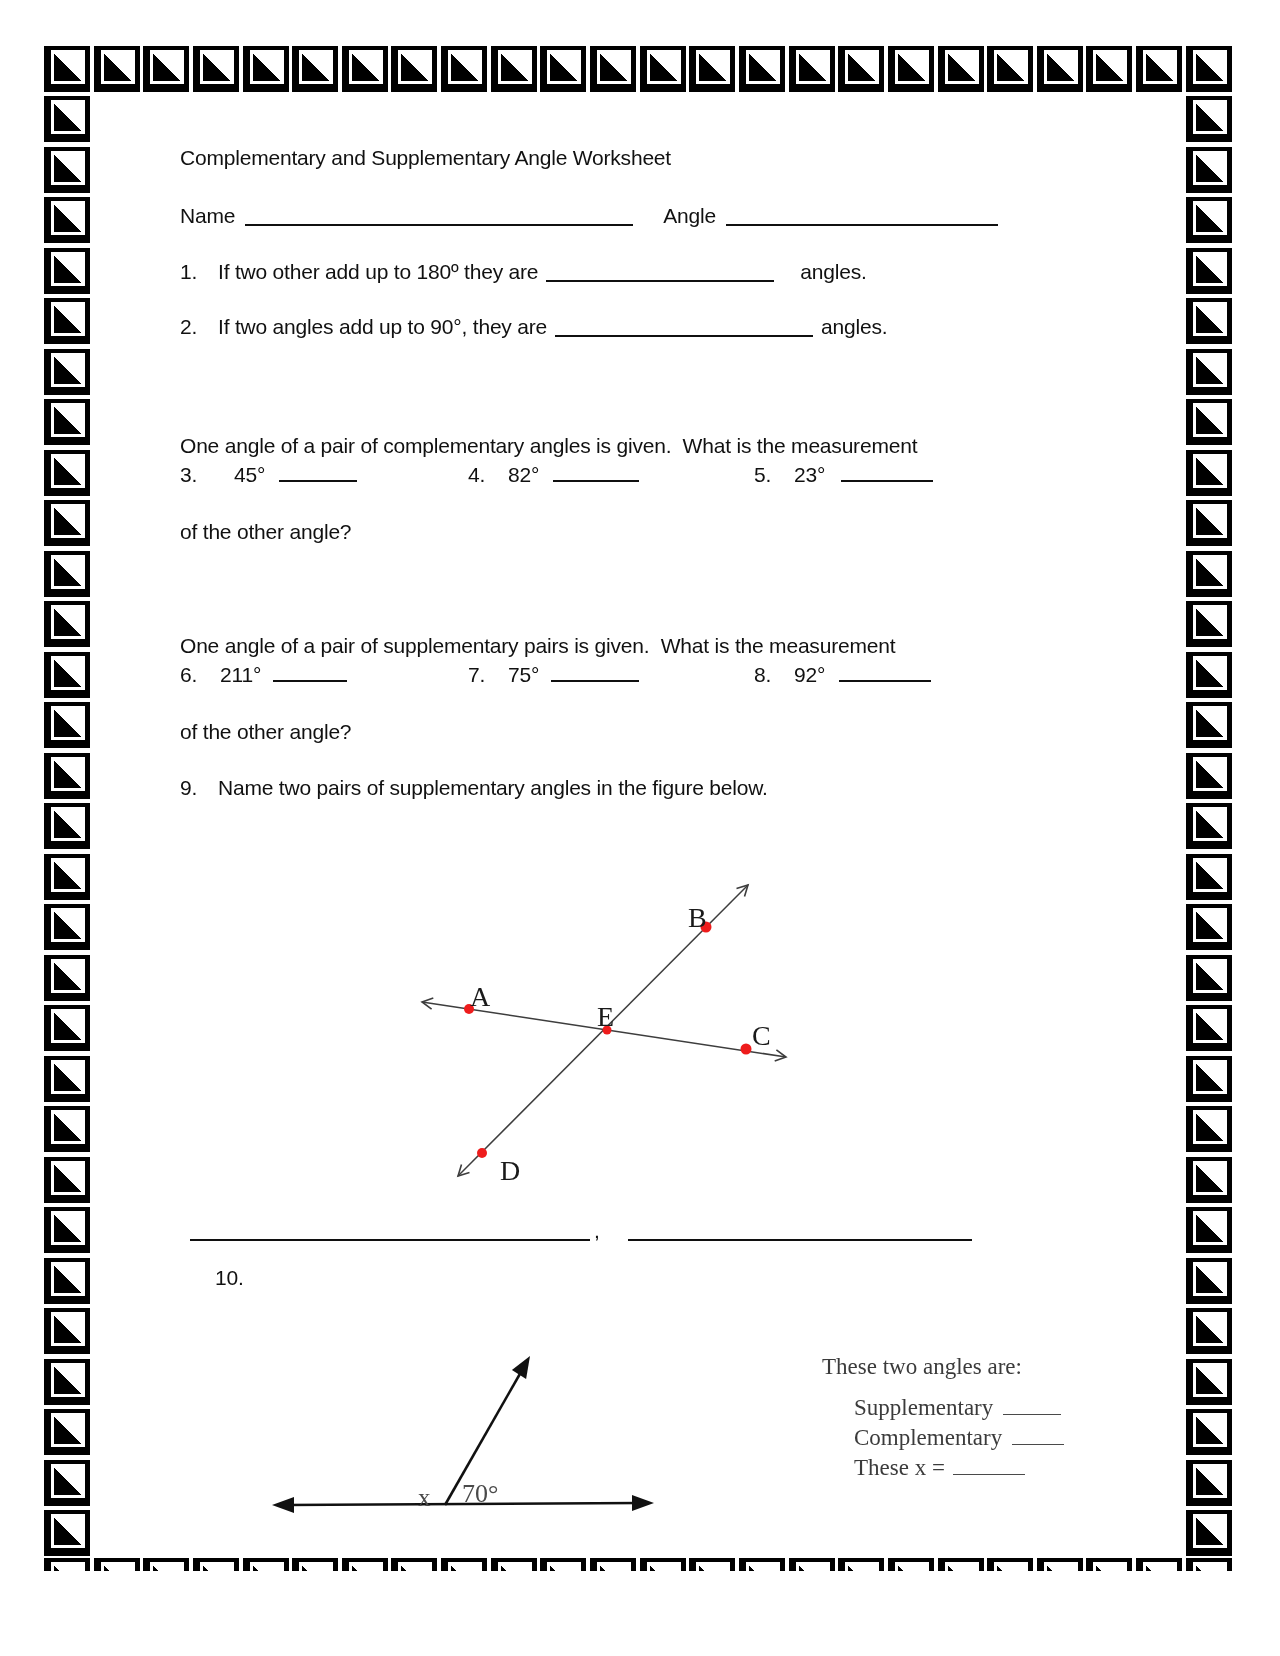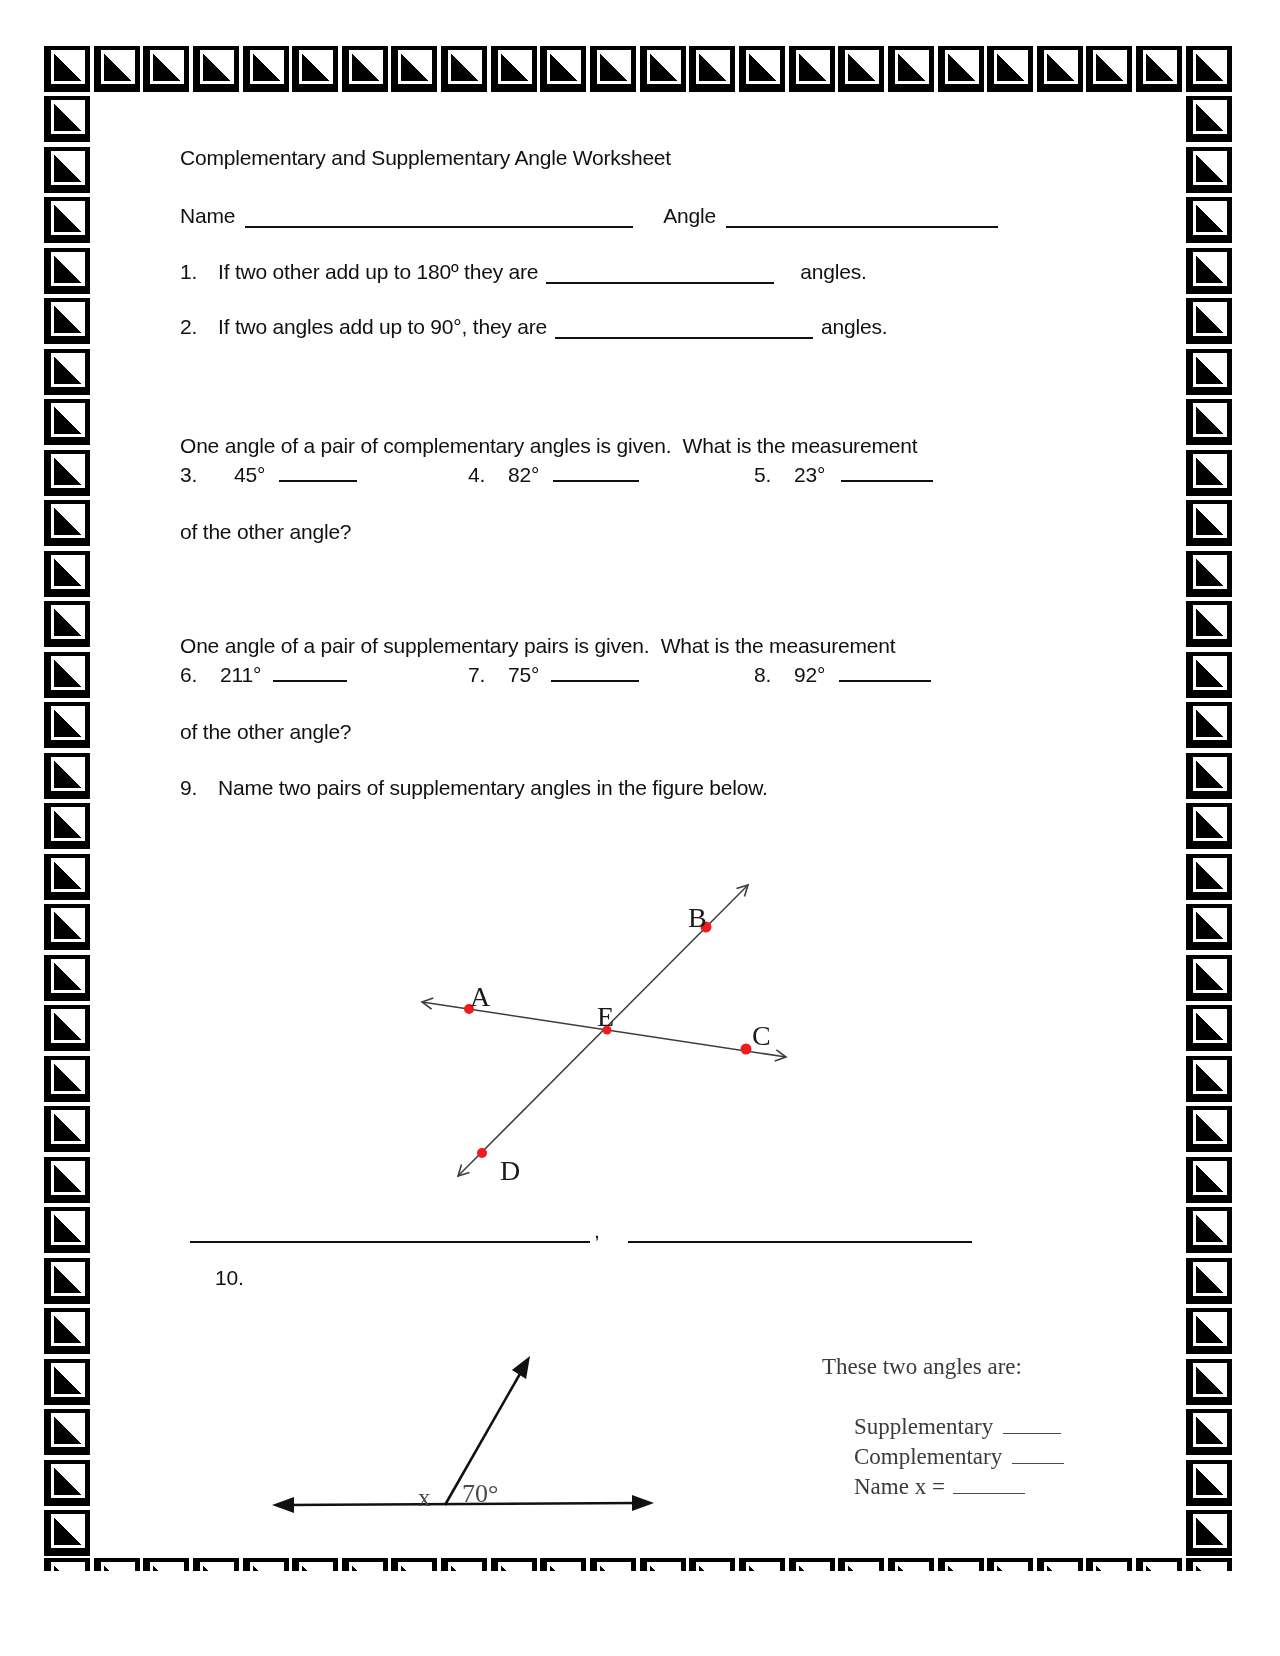--- a/index.html
+++ b/index.html
@@ -18,28 +18,28 @@
   .strip-right  { left:1186px;top:96px;   width:46px;  height:1460px; }
   .tile { position:relative; width:46px; height:46px; background:#000; flex:none; }
   .tile::before {
     content:""; position:absolute; left:7px; top:4px; width:28px; height:28px;
     border:3px solid #fff;
     background:linear-gradient(to top right, #000 49%, #fff 50%);
   }
   
   .abs { position:absolute; }
   .txt { font-size:21px; letter-spacing:-0.2px; white-space:pre; }
-  .row { display:flex; align-items:flex-end; white-space:pre; }
+  .row { display:flex; align-items:flex-start; white-space:pre; }
   .blank { display:inline-block; border-bottom:2px solid #101010; height:22px; vertical-align:-4px; }
   .num { display:inline-block; }
   .numw { width:38px; }
   .col { display:inline-flex; align-items:baseline; }
   
   .ansbox { font-family:"Liberation Serif", serif; color:#3b3b3b; font-size:23px; }
-  .ansbox .head { margin-bottom:34px; }
+  .ansbox .head { margin-bottom:15px; }
   .ansbox .line { height:30px; display:flex; align-items:baseline; white-space:pre;margin-left:32px; }
   .ansbox .blank { border-bottom:1.5px solid #4a4a4a; height:18px; }
 </style>
 </head>
 <body>
 
 <div class="page">
 
   <div class="border-strip h strip-top">
       <div class="tile"></div>
@@ -276,18 +276,18 @@
     <div class="head">These two angles are:</div>
     <div class="line">
       <span>Supplementary</span>
       <span class="blank" style="width:58px; margin-left:10px;"></span>
     </div>
     <div class="line">
       <span>Complementary</span>
       <span class="blank" style="width:52px; margin-left:10px;"></span>
     </div>
     <div class="line">
-      <span>Name x =</span>
+      <span>These x =</span>
       <span class="blank" style="width:72px; margin-left:8px;"></span>
     </div>
   </div>
 
 </div>
 
 </body></html>

